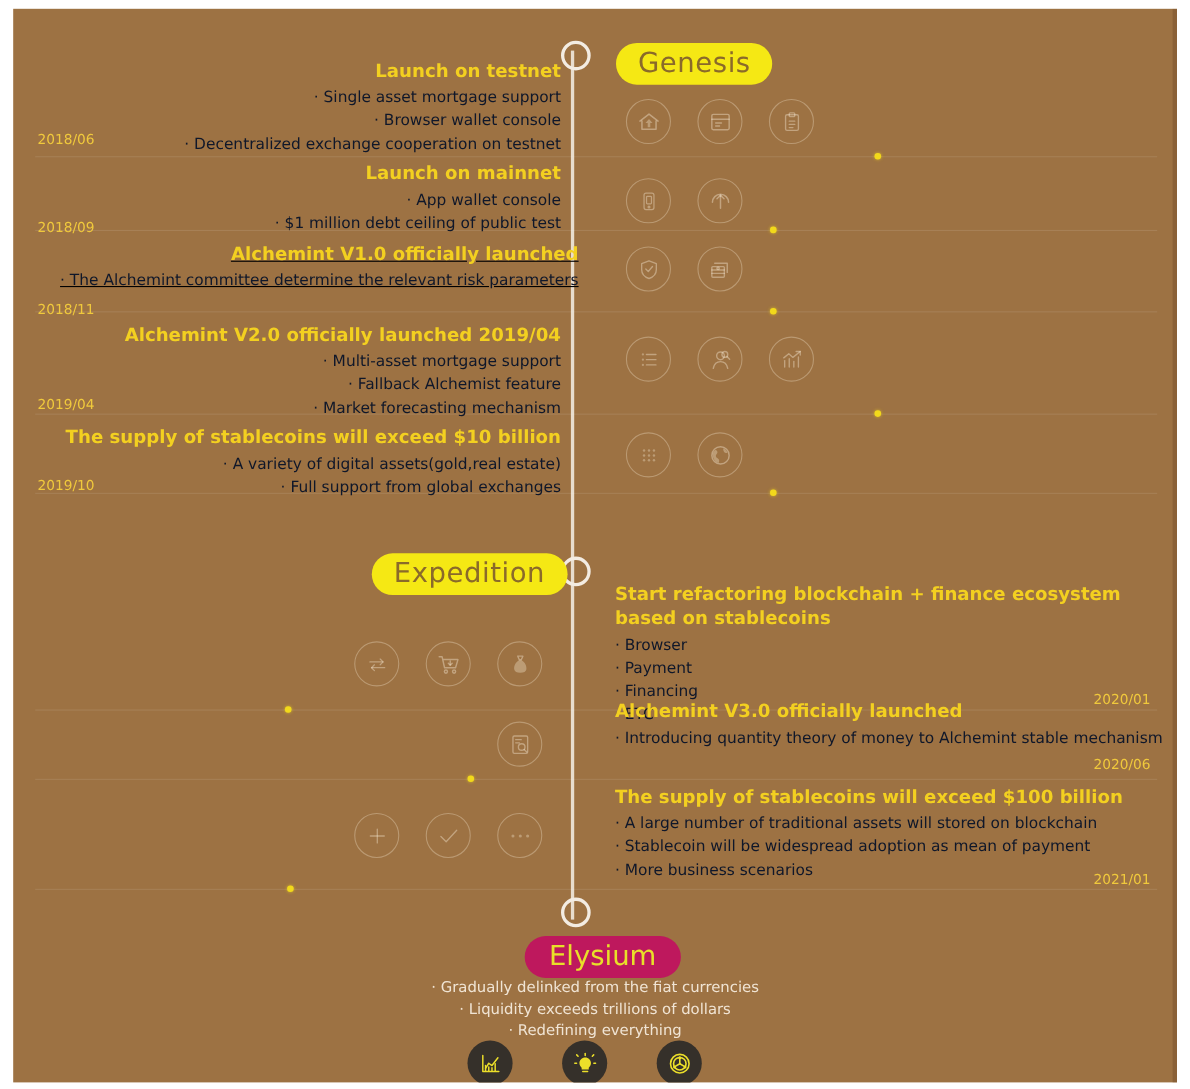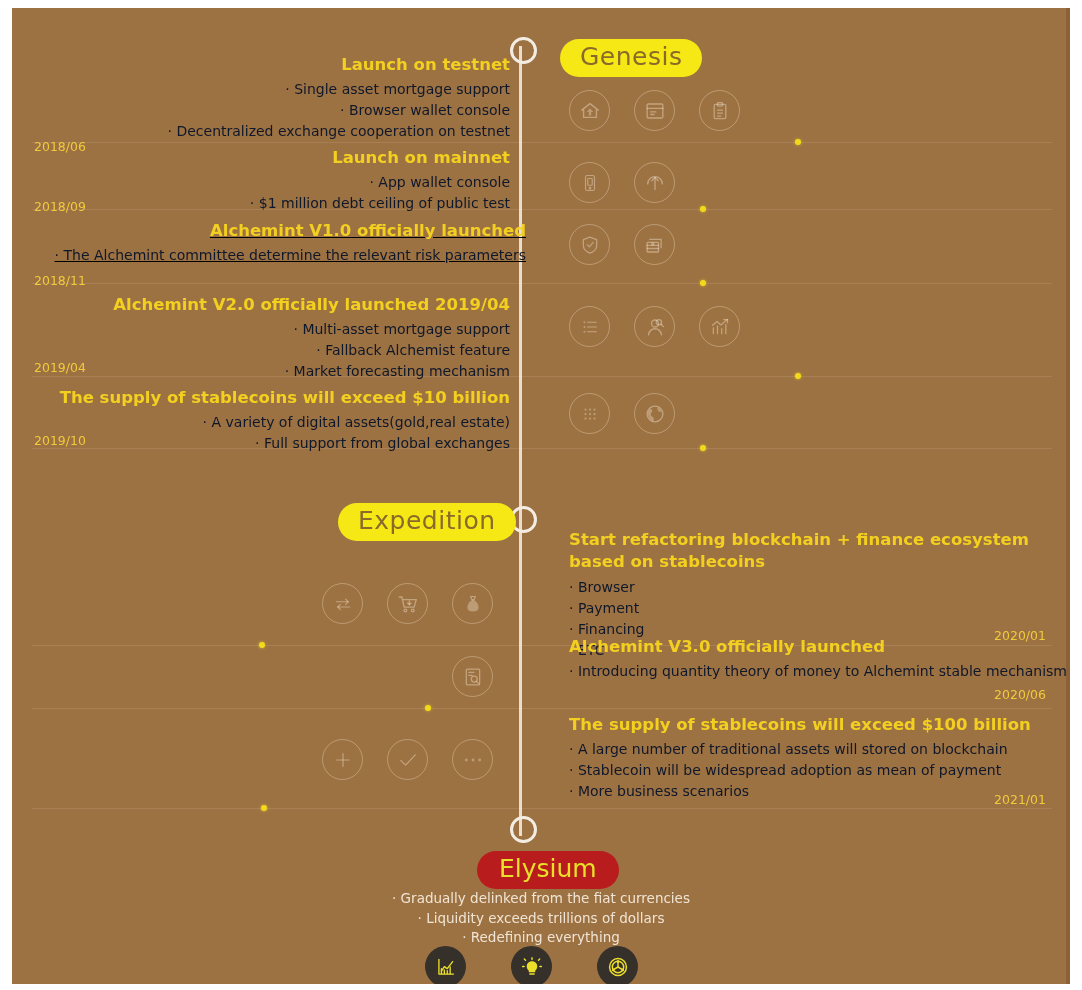--- a/index.html
+++ b/index.html
@@ -54,29 +54,29 @@
     font-size:25px;
     letter-spacing:.5px;
     font-family:"DejaVu Sans", sans-serif;
     white-space:nowrap;
     line-height:1.25;
   }
   .badge-genesis{left:548px;top:31px;}
   .badge-expedition{left:326px;top:495px;}
   .badge-elysium{
     position:absolute;left:465px;top:843px;
-    background:#b91c1c;border-radius:20px;
+    background:#be185d;border-radius:20px;
     padding:2px 22px 5px 22px;
     color:#e8e029;font-size:25px;white-space:nowrap;line-height:1.25;
   }
 
   
   .blk{position:absolute;}
   .blk.right-al{text-align:right;}
-  .blk.left-al{text-align:left;margin-left:10px;}
+  .blk.left-al{text-align:left;}
   .hd{
     color:#f3d020;font-size:16.5px;font-weight:bold;
     line-height:1.35;margin:0 0 3px 0;white-space:nowrap;
   }
   .hd.wrap{white-space:normal;}
   .bl{
     color:#0f172a;font-size:14px;line-height:1.5;margin:0;
     white-space:nowrap;
   }
   .dateleft{
@@ -150,21 +150,21 @@
   <div class="dot" style="left:249px;top:797px;"></div>
 
   <div class="badge-pill badge-genesis">Genesis</div>
 
   <div class="blk right-al" style="left:20px;top:46px;width:478px;">
     <p class="hd">Launch on testnet</p>
     <p class="bl">· Single asset mortgage support</p>
     <p class="bl">· Browser wallet console</p>
     <p class="bl">· Decentralized exchange cooperation on testnet</p>
   </div>
-  <div class="dateleft" style="top:131px;">2018/06</div>
+  <div class="dateleft" style="top:111px;">2018/06</div>
 
   <div class="blk right-al" style="left:20px;top:139px;width:478px;">
     <p class="hd">Launch on mainnet</p>
     <p class="bl">· App wallet console</p>
     <p class="bl">· $1 million debt ceiling of public test</p>
   </div>
   <div class="dateleft" style="top:191px;">2018/09</div>
 
   <div class="blk right-al" style="left:36px;top:212px;width:478px;text-decoration:underline;">
     <p class="hd">Alchemint V1.0 officially launched</p>

